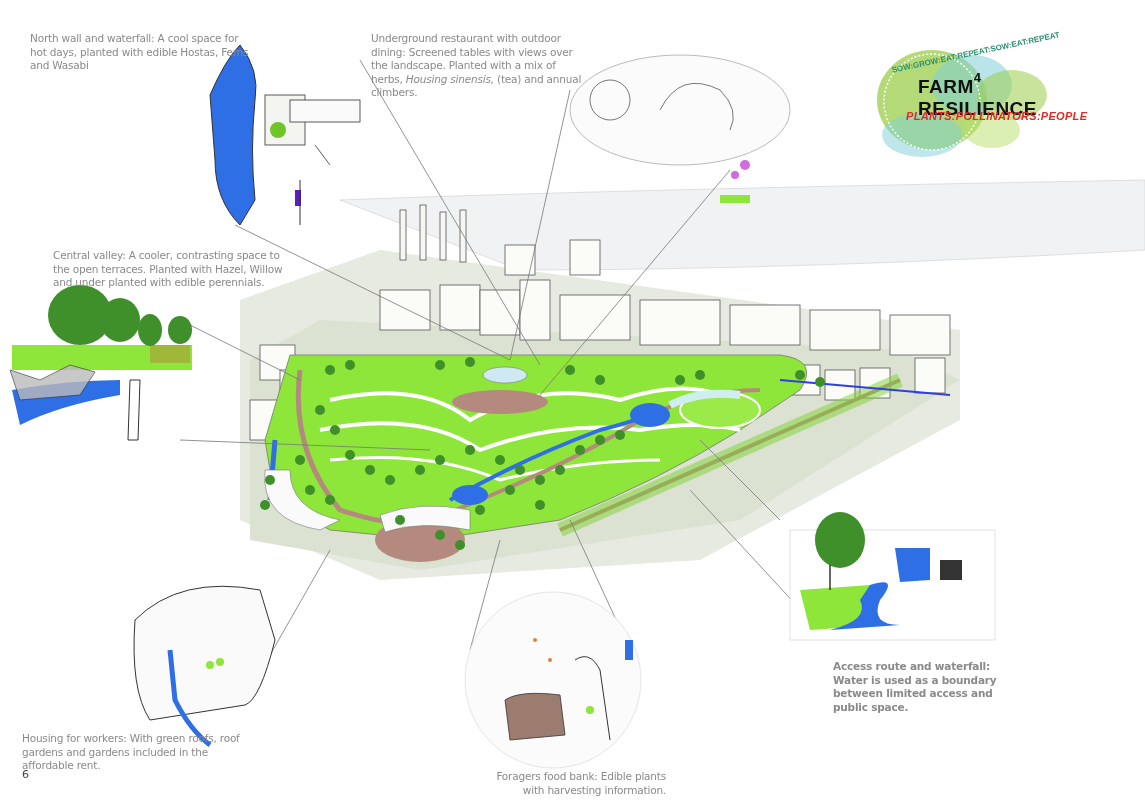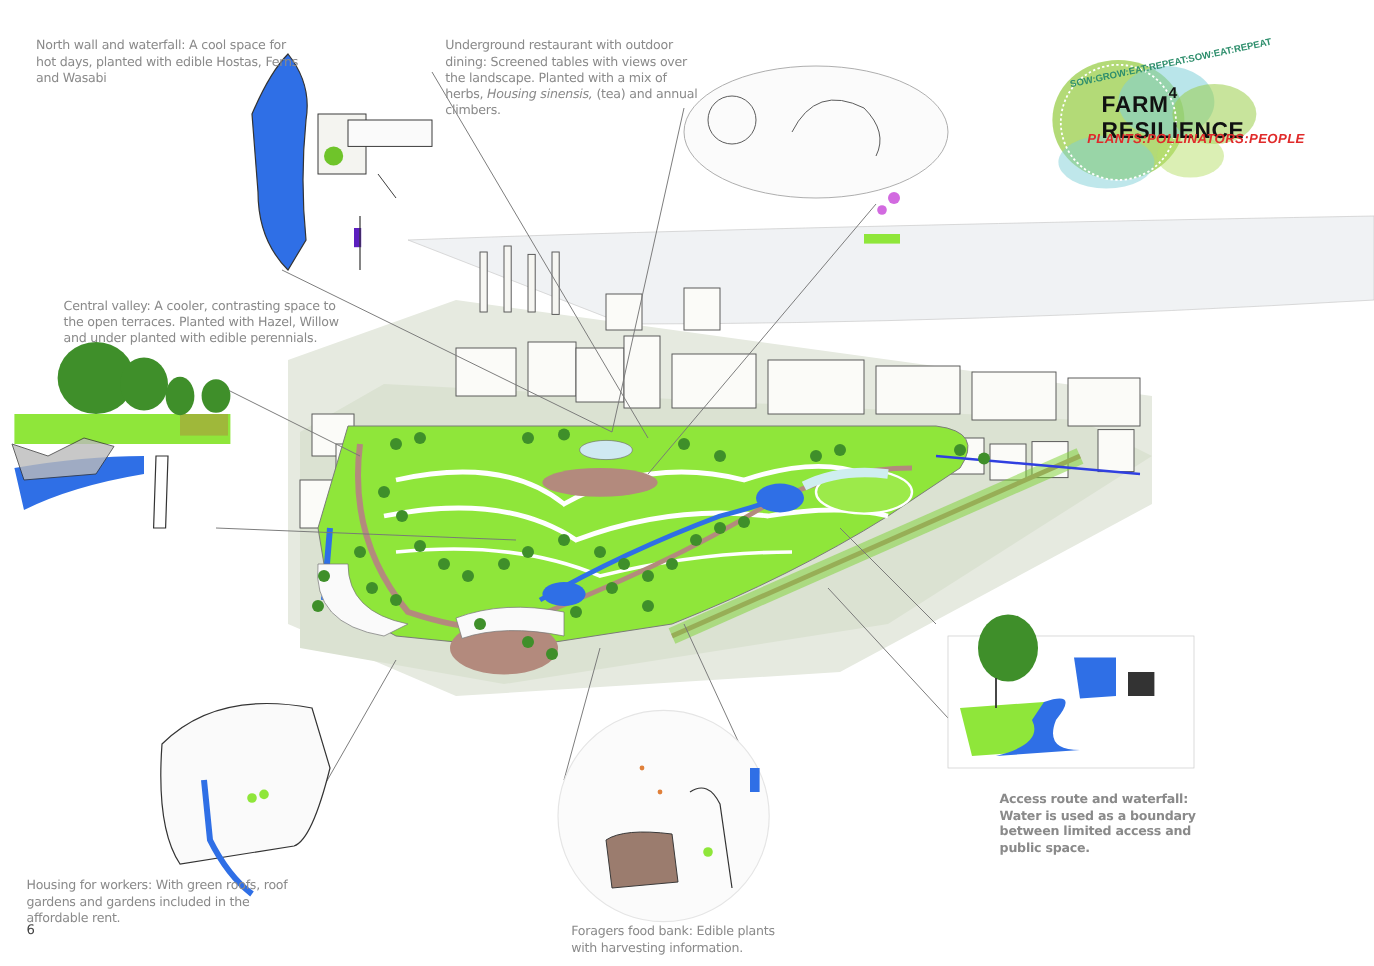--- a/index.html
+++ b/index.html
@@ -203,21 +203,21 @@
   <em>Housing sinensis,</em>
   <span>(tea) and annual climbers.</span>
 </div>
 
 <div class="caption" style="left:22px;top:249px;width:245px;margin-left:31px;">Central valley: A cooler, contrasting space to the open terraces. Planted with Hazel, Willow and under planted with edible perennials.</div>
 
 <div class="caption" style="left:22px;top:732px;width:220px;">Housing for workers: With green roofs, roof gardens and gardens included in the affordable rent.</div>
 
 <div class="page-num">6</div>
 
-<div class="caption" style="left:476px;top:770px;width:190px;">Foragers food bank: Edible plants with harvesting information.</div>
+<div class="caption" style="left:476px;top:770px;width:190px;text-align:right;">Foragers food bank: Edible plants with harvesting information.</div>
 
 <div class="caption" style="left:833px;top:660px;width:180px;font-weight:bold;">Access route and waterfall: Water is used as a boundary between limited access and public space.</div>
 
 <div class="logo">
   <svg width="240" height="130" viewBox="0 0 240 130" style="position:absolute;left:0;top:0;">
     <ellipse cx="70" cy="60" rx="55" ry="50" fill="#9acd4a" opacity="0.75"></ellipse>
     <ellipse cx="110" cy="45" rx="40" ry="30" fill="#7fd0d8" opacity="0.55"></ellipse>
     <ellipse cx="150" cy="55" rx="35" ry="25" fill="#9acd4a" opacity="0.55"></ellipse>
     <ellipse cx="60" cy="95" rx="40" ry="22" fill="#7fd0d8" opacity="0.5"></ellipse>
     <ellipse cx="130" cy="90" rx="28" ry="18" fill="#b8e06a" opacity="0.5"></ellipse>

